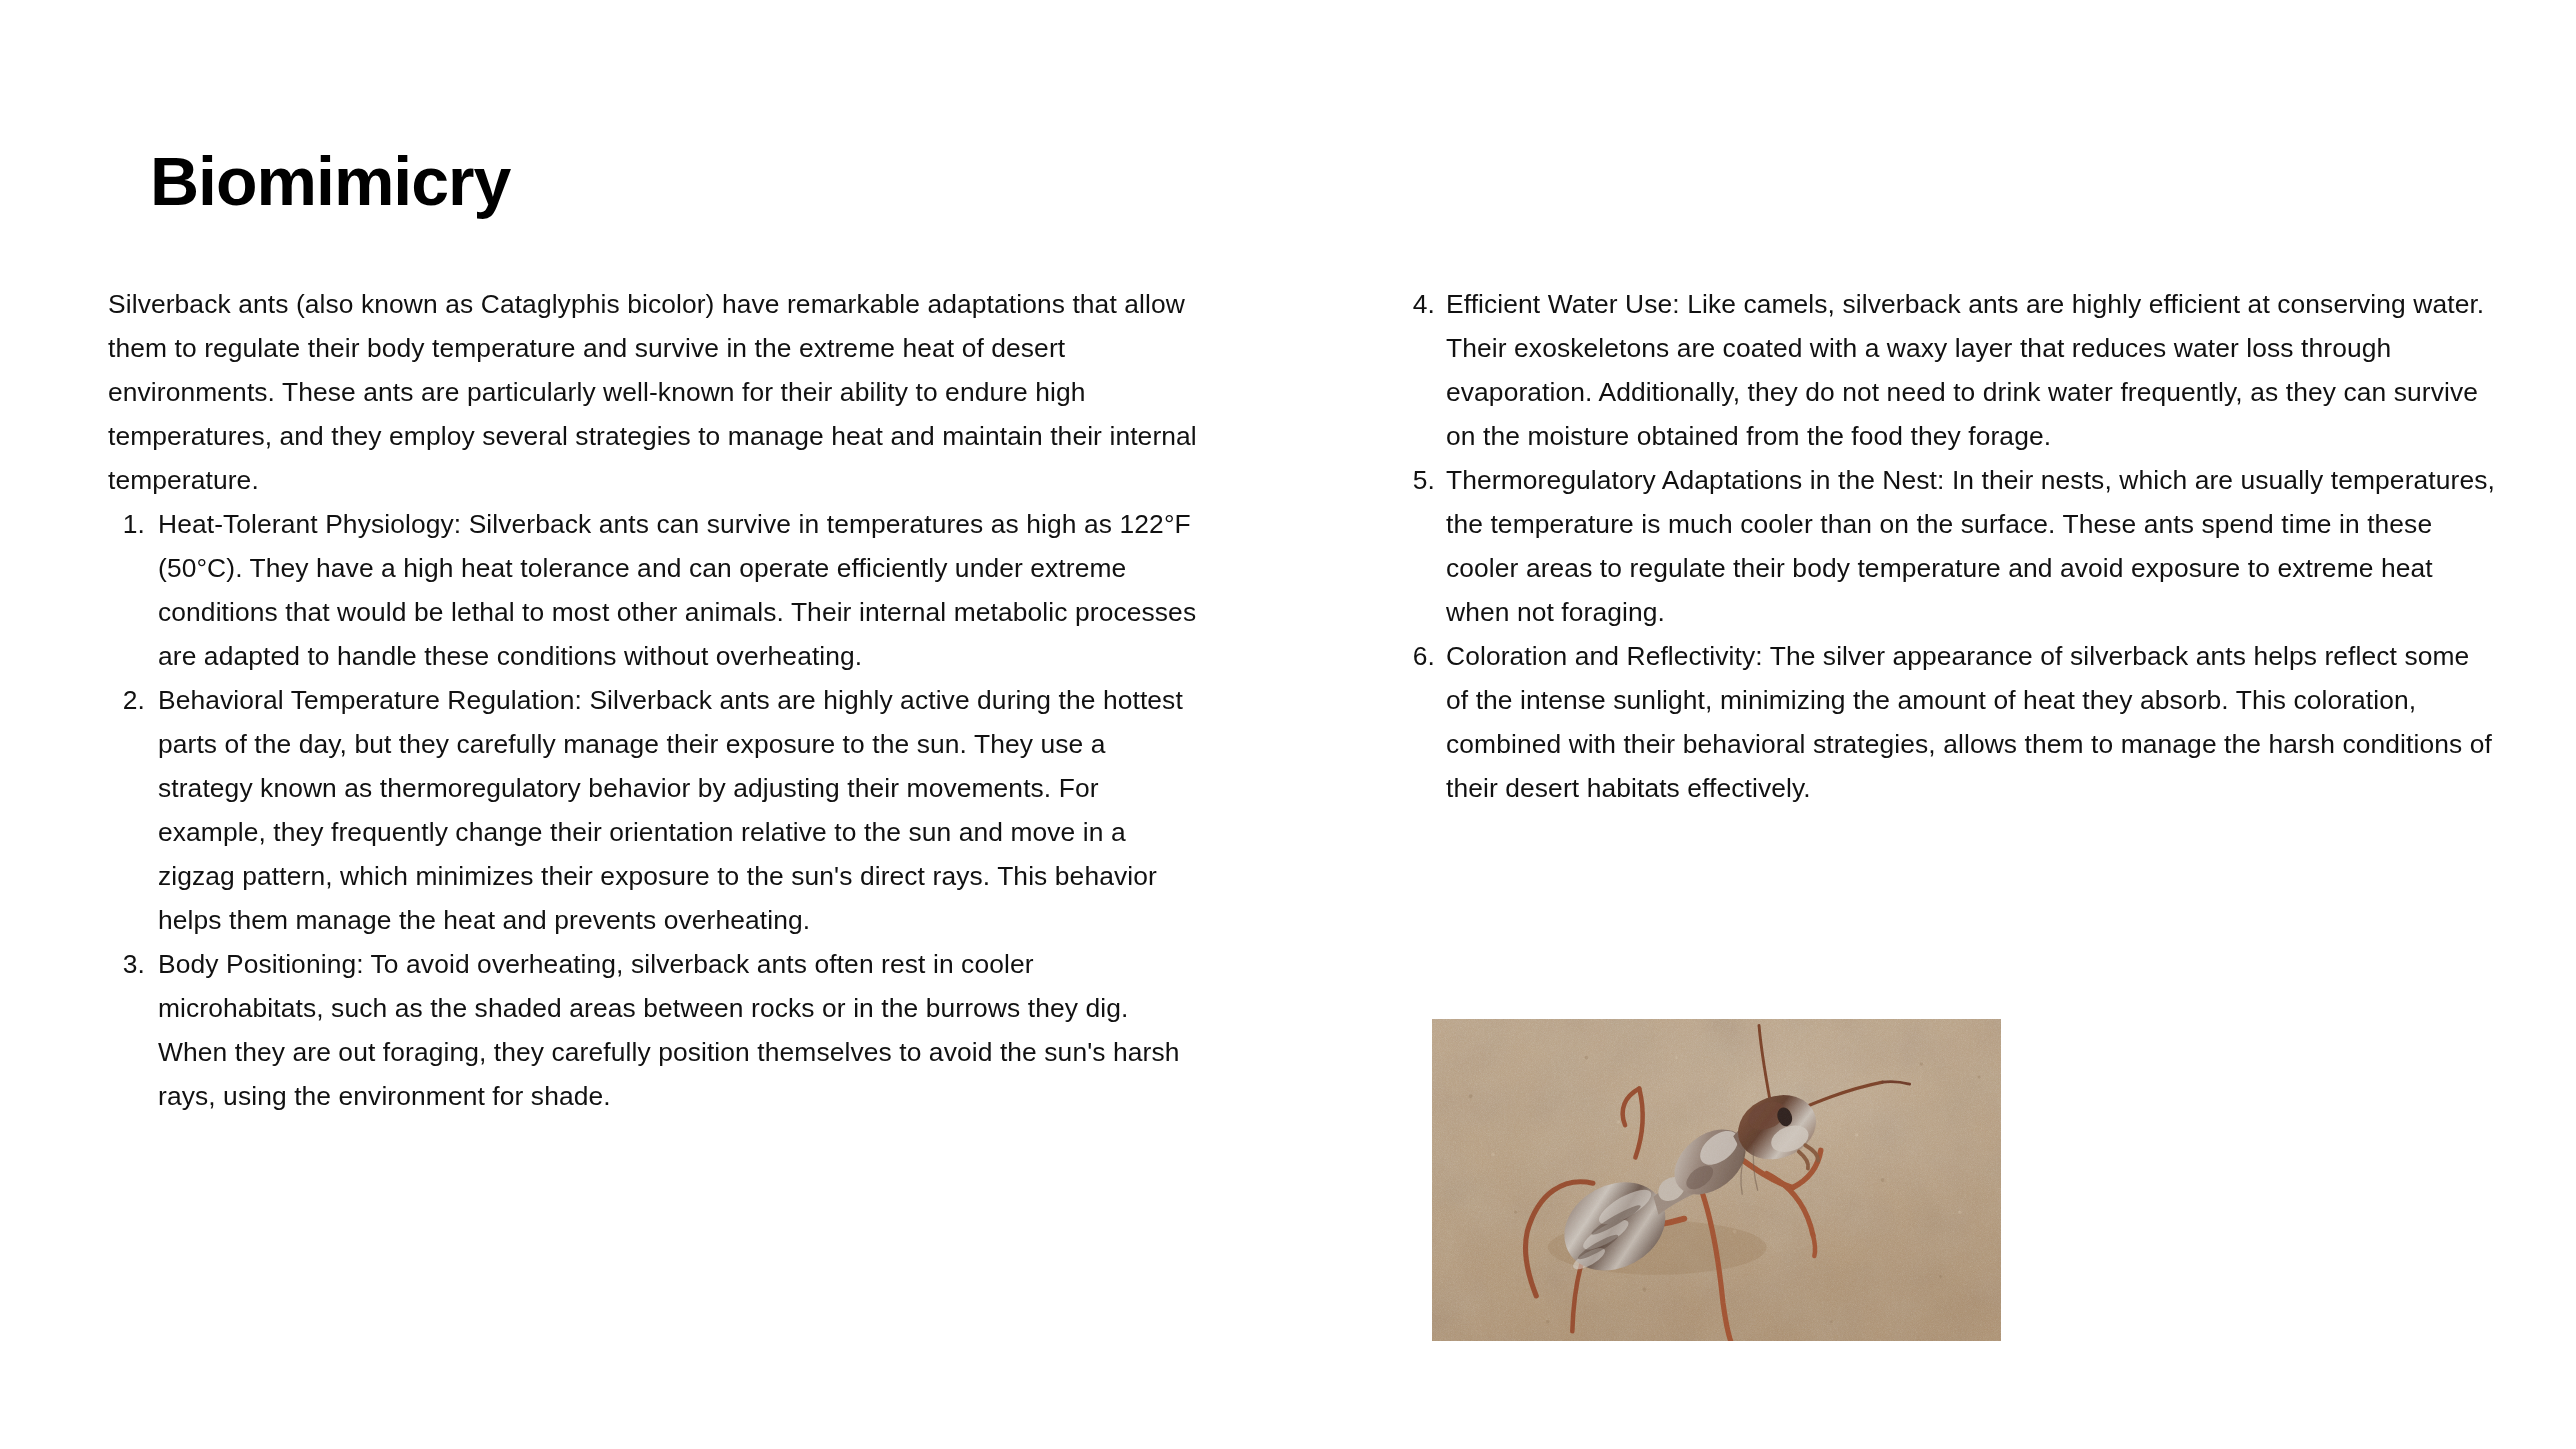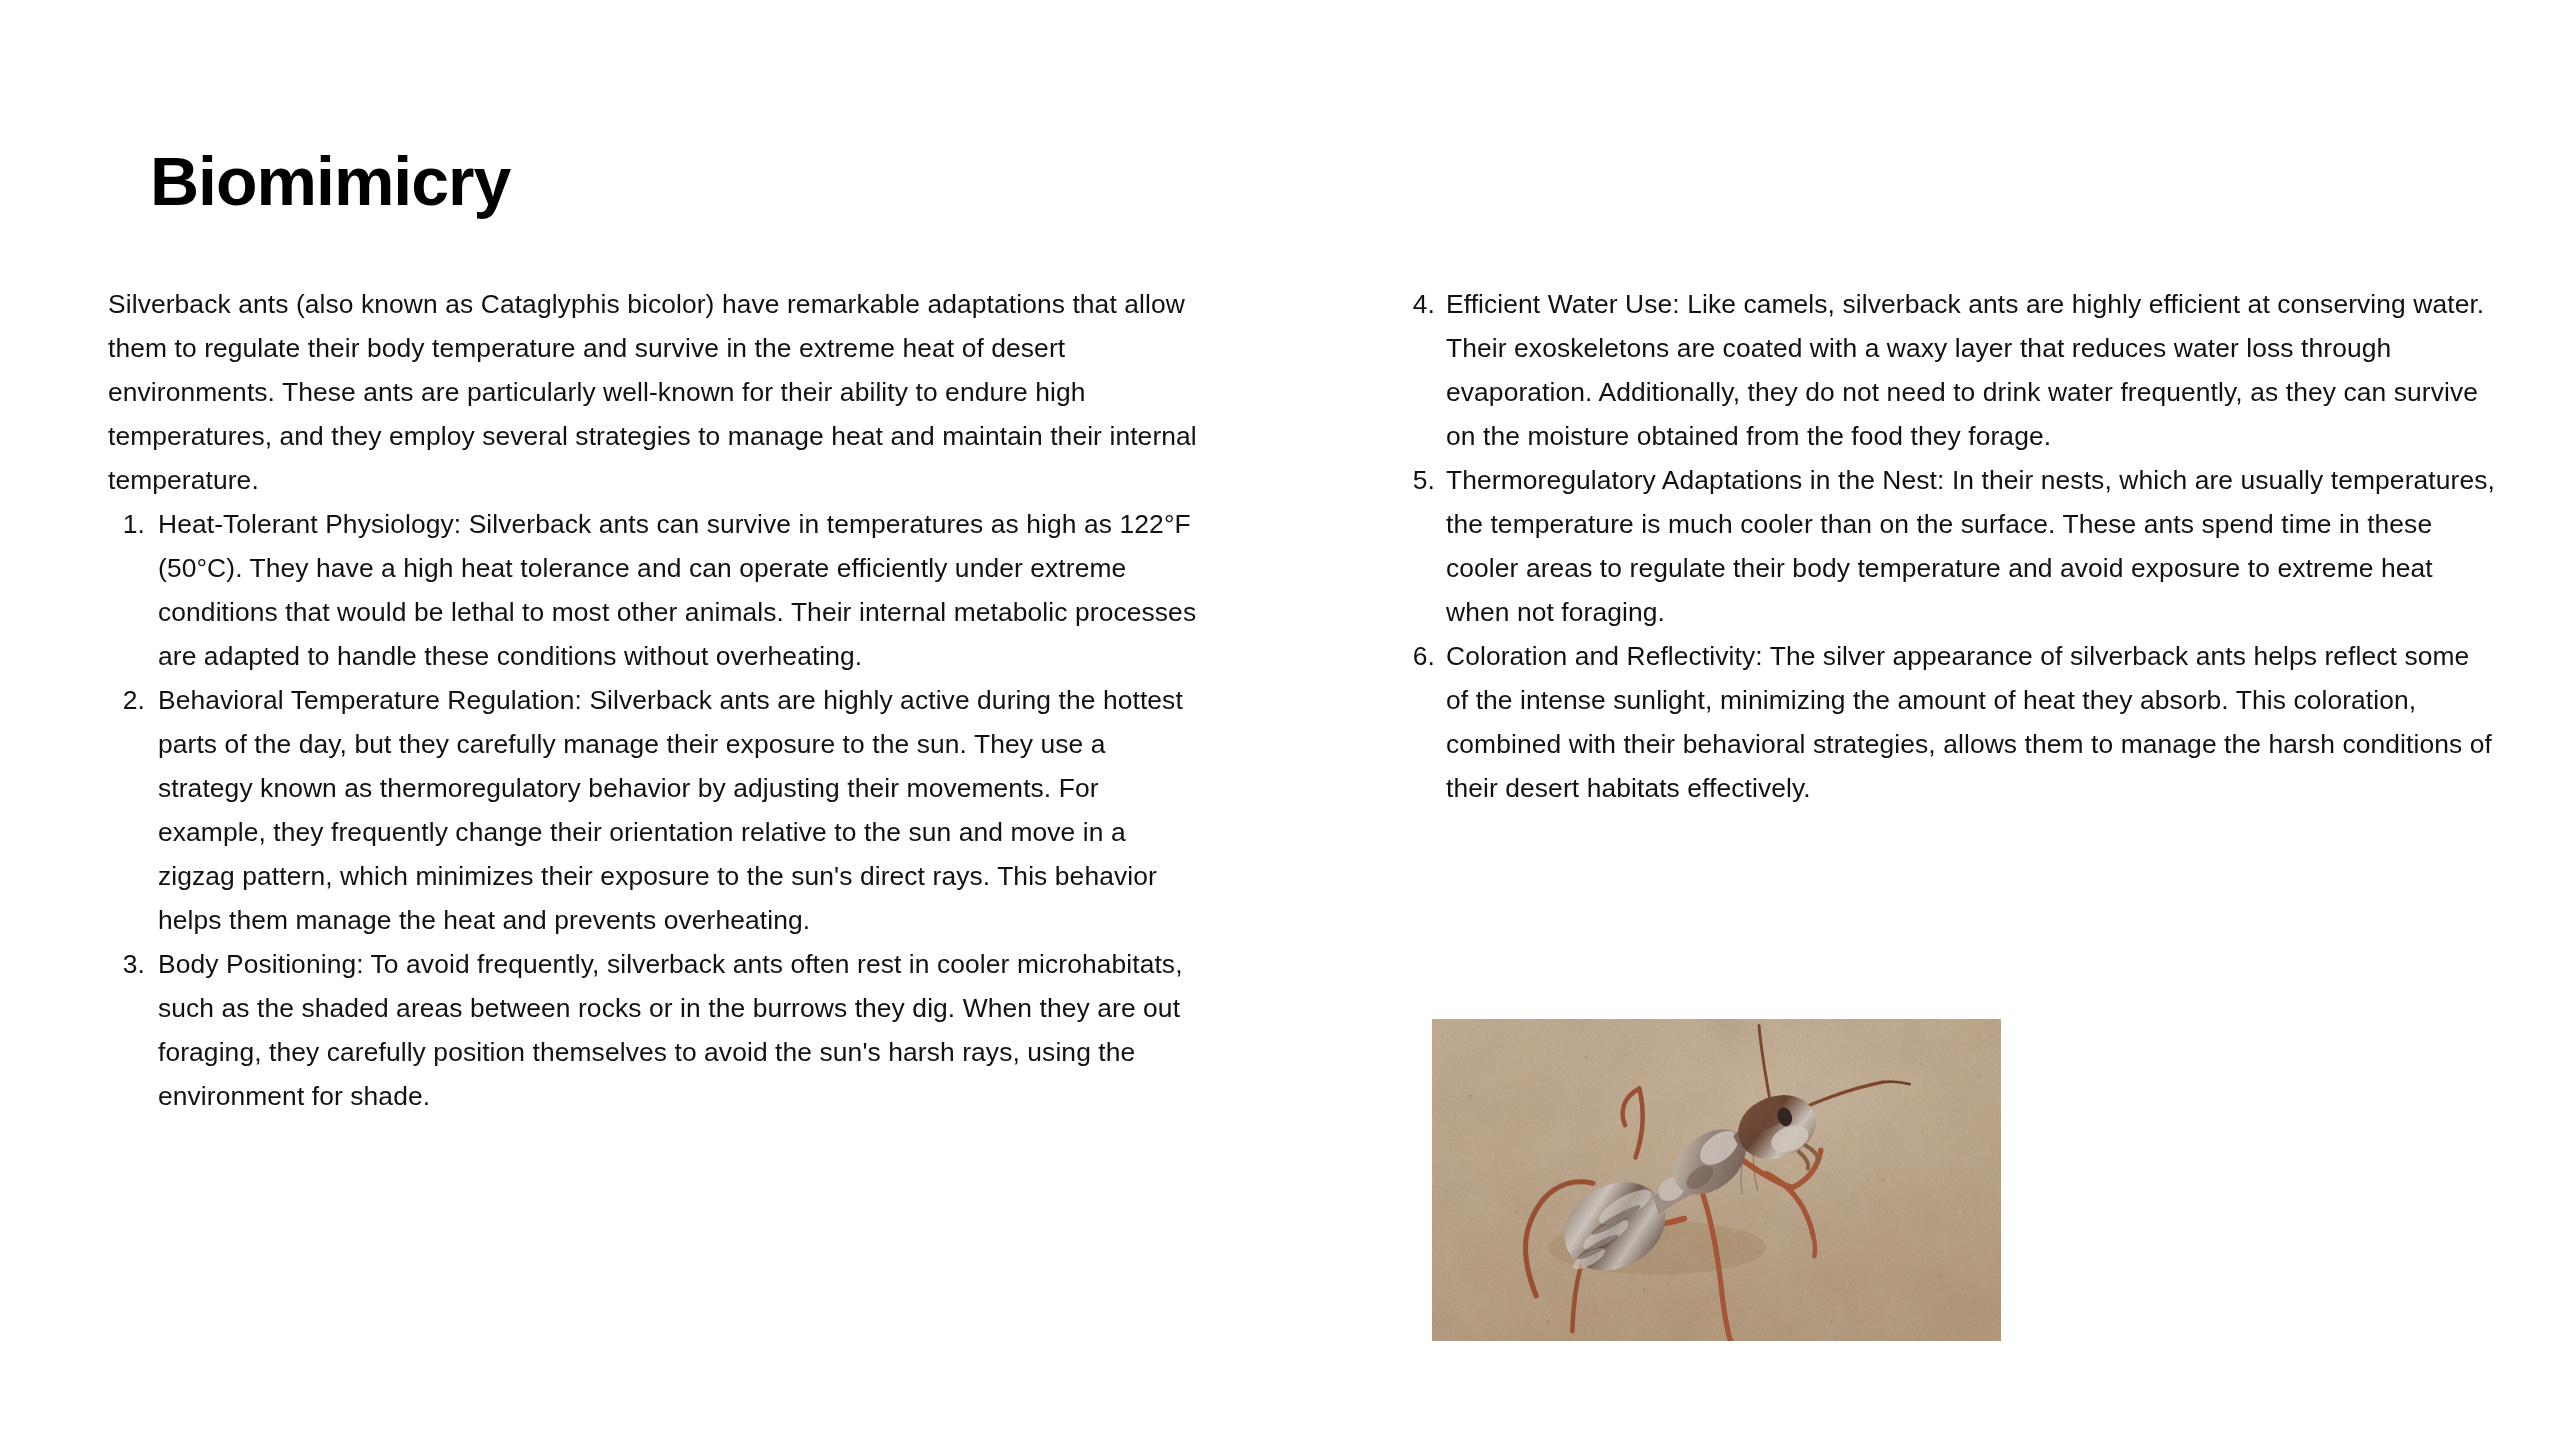--- a/index.html
+++ b/index.html
@@ -111,21 +111,21 @@
       <li>
         <span class="marker">1.</span>
         <span class="body">Heat-Tolerant Physiology: Silverback ants can survive in temperatures as high as 122°F (50°C). They have a high heat tolerance and can operate efficiently under extreme conditions that would be lethal to most other animals. Their internal metabolic processes are adapted to handle these conditions without overheating.</span>
       </li>
       <li>
         <span class="marker">2.</span>
         <span class="body">Behavioral Temperature Regulation: Silverback ants are highly active during the hottest parts of the day, but they carefully manage their exposure to the sun. They use a strategy known as thermoregulatory behavior by adjusting their movements. For example, they frequently change their orientation relative to the sun and move in a zigzag pattern, which minimizes their exposure to the sun's direct rays. This behavior helps them manage the heat and prevents overheating.</span>
       </li>
       <li>
         <span class="marker">3.</span>
-        <span class="body">Body Positioning: To avoid frequently, silverback ants often rest in cooler microhabitats, such as the shaded areas between rocks or in the burrows they dig. When they are out foraging, they carefully position themselves to avoid the sun's harsh rays, using the environment for shade.</span>
+        <span class="body">Body Positioning: To avoid overheating, silverback ants often rest in cooler microhabitats, such as the shaded areas between rocks or in the burrows they dig. When they are out foraging, they carefully position themselves to avoid the sun's harsh rays, using the environment for shade.</span>
       </li>
     </ol>
   </div>
 
   <div class="col col-right">
     <ol class="items">
       <li>
         <span class="marker">4.</span>
         <span class="body">Efficient Water Use: Like camels, silverback ants are highly efficient at conserving water. Their exoskeletons are coated with a waxy layer that reduces water loss through evaporation. Additionally, they do not need to drink water frequently, as they can survive on the moisture obtained from the food they forage.</span>
       </li>

